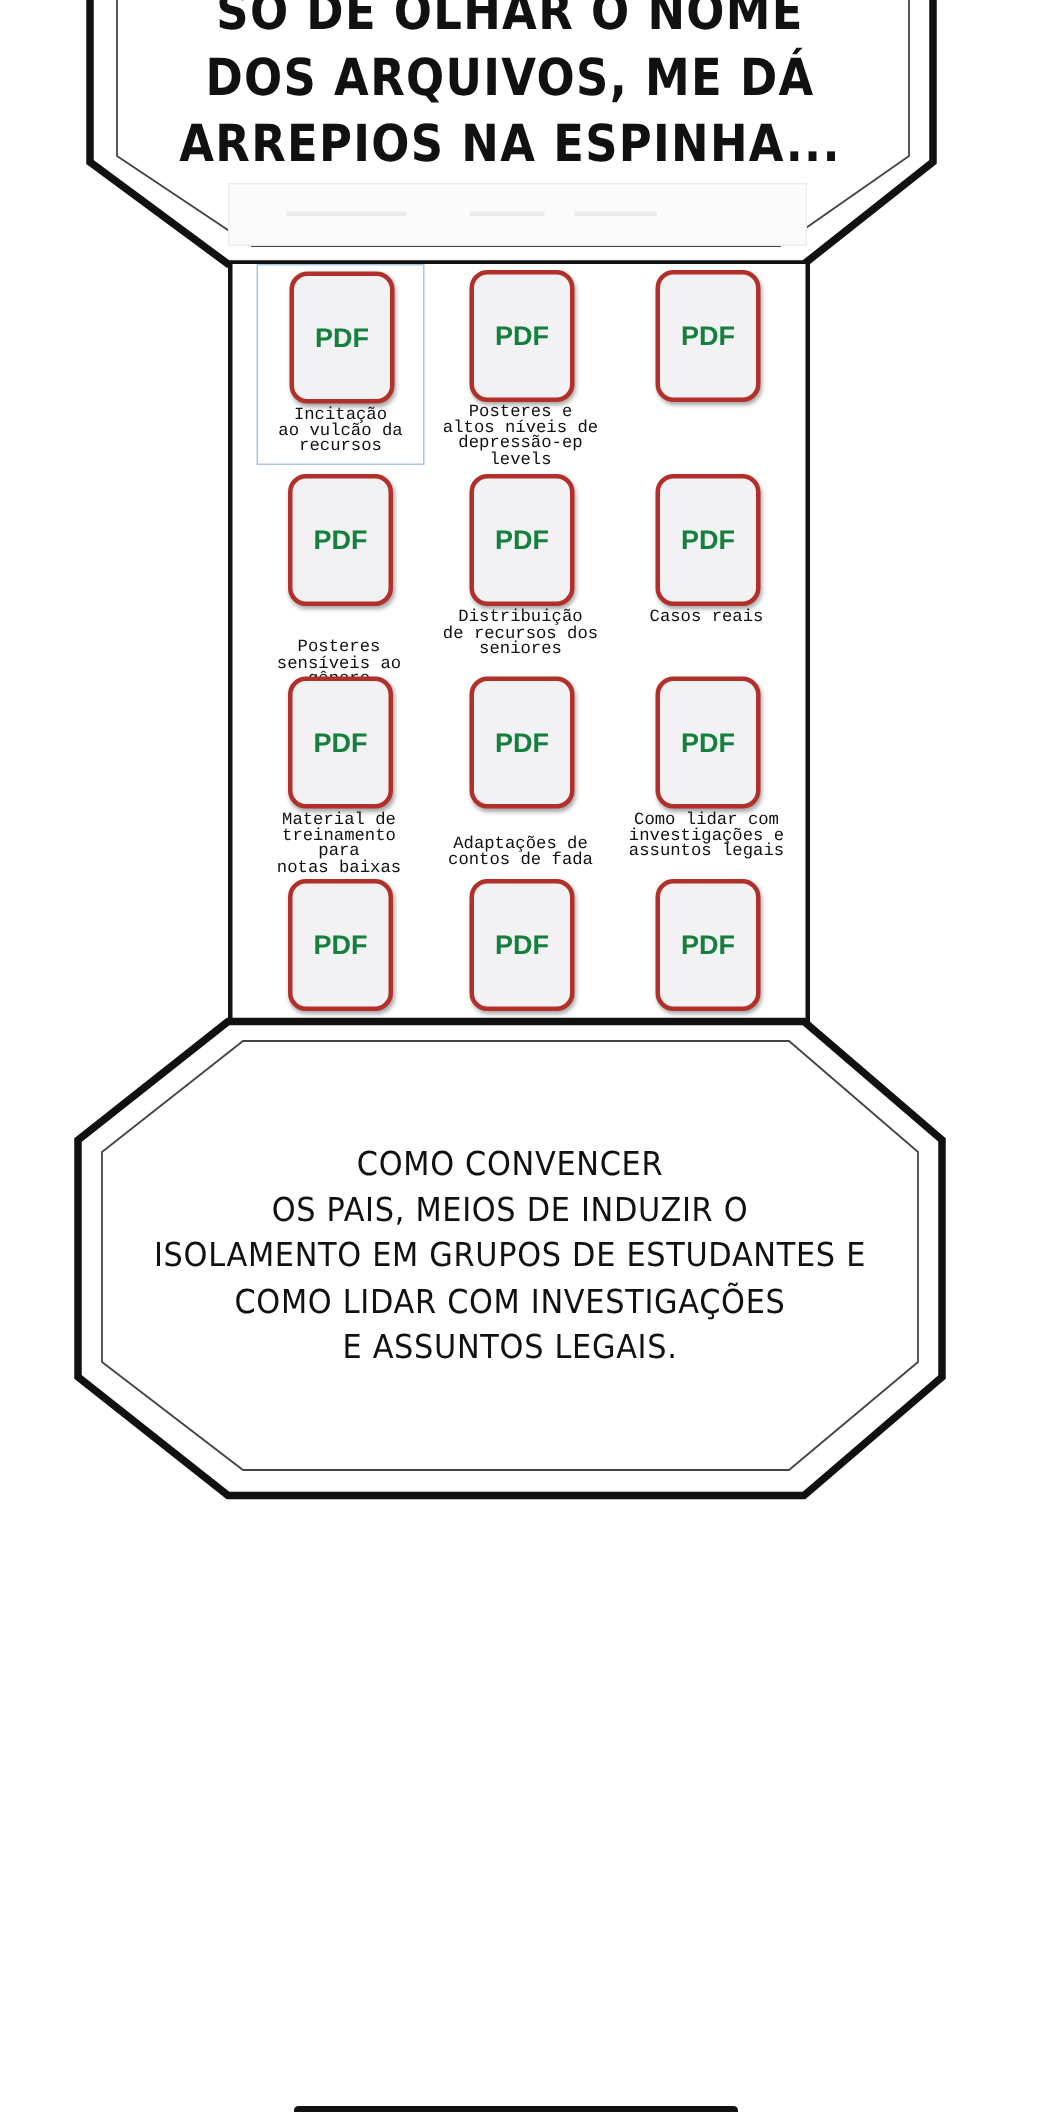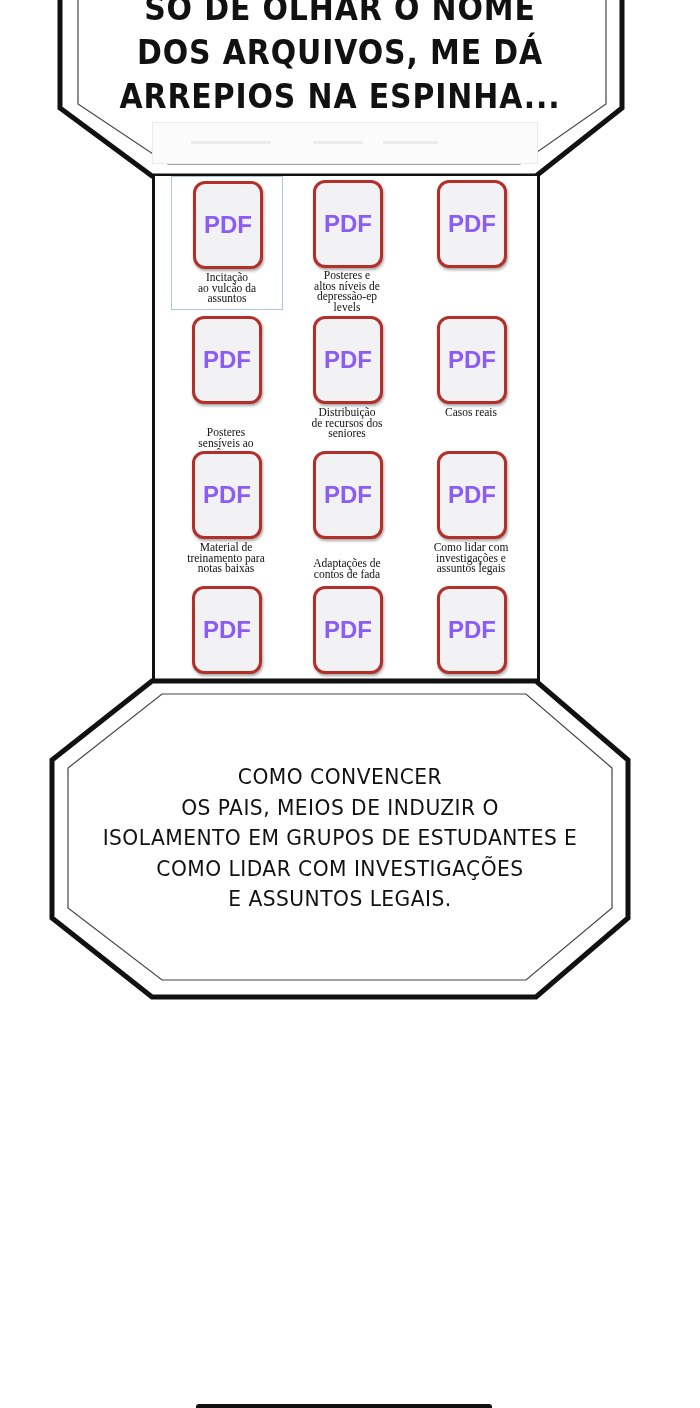--- a/index.html
+++ b/index.html
@@ -21,24 +21,24 @@
   }
   .grid { position:absolute; left:0; top:0; width:382px; }
   .cell { position:absolute; width:110px; text-align:center; }
   .cell.selected { border:1px solid #a9c7e3; }
   .pdf {
     position:absolute; left:50%; margin-left:-34px; width:64px; height:82px;
     border:3px solid #b3302a; border-radius:12px; background:#f2f1f3;
     box-shadow:1px 2px 3px rgba(0,0,0,0.35);
     display:flex; align-items:center; justify-content:center;
   }
-  .pdf span { font-family:"Liberation Sans", sans-serif; font-weight:bold; font-size:24px; color:#8b5cf6; }
+  .pdf span { font-family:"Liberation Sans", sans-serif; font-weight:bold; font-size:18px; color:#15803d; }
   .label {
     position:absolute; left:0; width:110px; text-align:center;
-    font-family:Liberation Serif, serif; font-size:11.5px; line-height:10.5px; color:#111;
+    font-family:Liberation Mono, monospace; font-size:11.5px; line-height:10.5px; color:#111;
   }
   .caption-bottom {
     position:absolute; left:70px; width:540px; top:762px; text-align:center;
     font-family:"DejaVu Sans", sans-serif; font-size:22px; line-height:30.5px;
     color:#111; letter-spacing:0.5px; transform:scaleX(0.92);
   }
   .bottom-bar { position:absolute; left:196px; top:1404px; width:296px; height:6px; background:#111; border-radius:3px 3px 0 0; }
 </style>
 </head>
 <body>
@@ -63,21 +63,21 @@
 <div class="panel">
   <div class="grid">
 
     <div class="cell selected" style="left:16px;top:0px;height:132px;">
       <div class="pdf" style="top:4px;">
           <span>PDF</span>
         </div>
       <div class="label" style="top:95px;">
         <div>Incitação</div>
           <div>ao vulcão da</div>
-          <div>assuntos</div>
+          <div>recursos</div>
       </div>
     </div>
     <div class="cell" style="left:137px;top:0px;height:132px;">
       <div class="pdf" style="top:4px;">
           <span>PDF</span>
         </div>
       <div class="label" style="top:94px;">
         <div>Posteres e</div>
           <div>altos níveis de</div>
           <div>depressão-ep</div>

